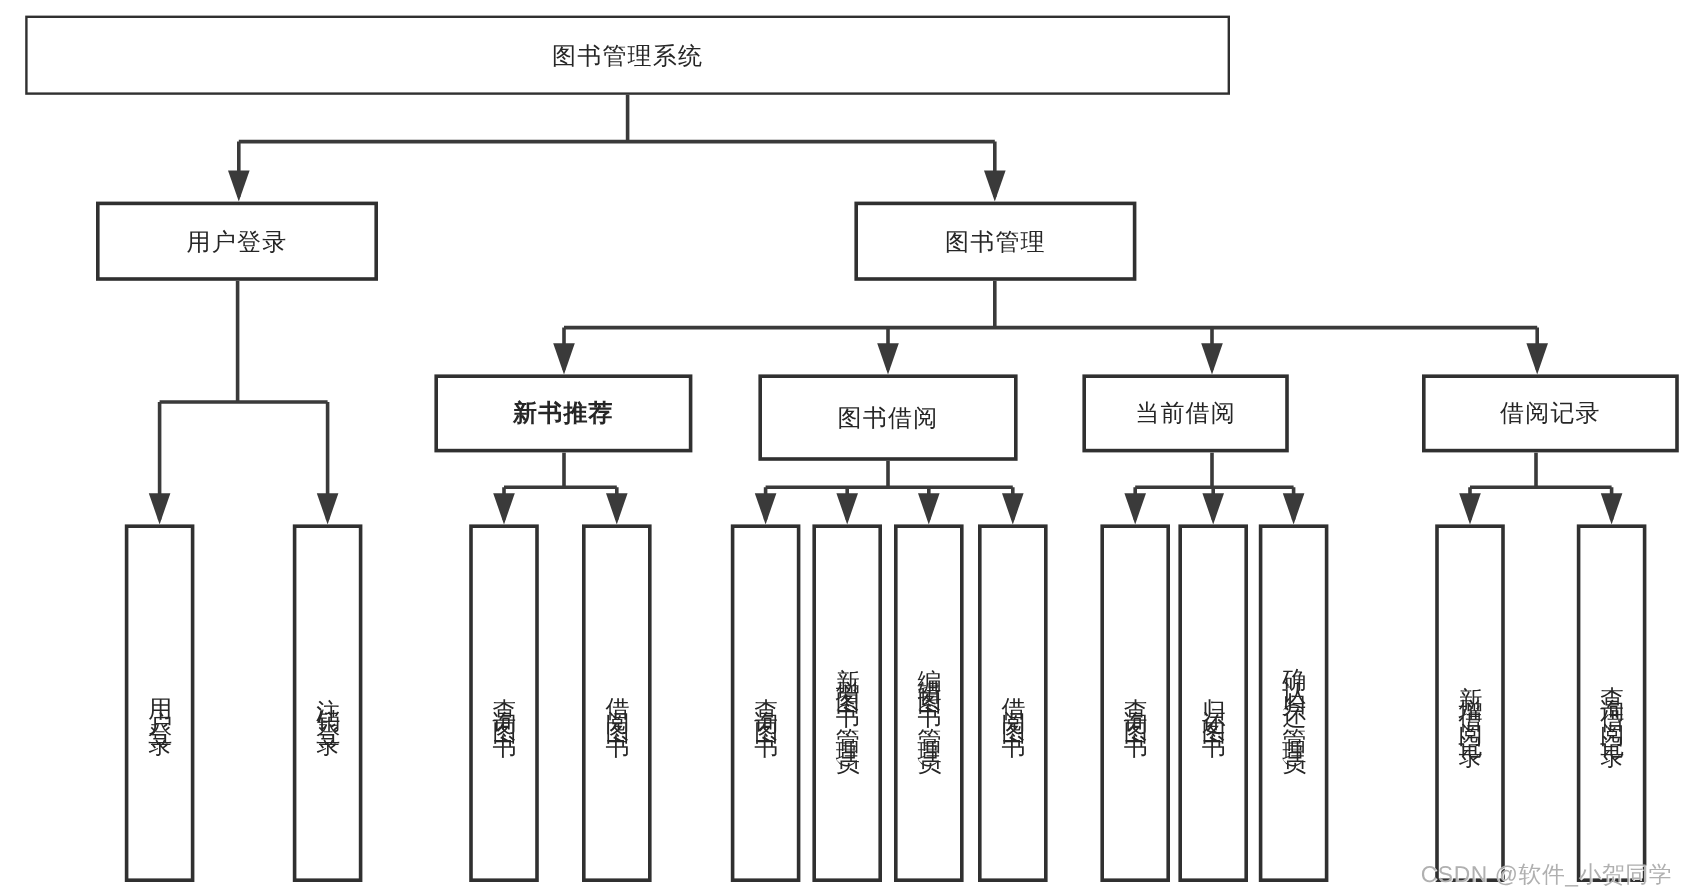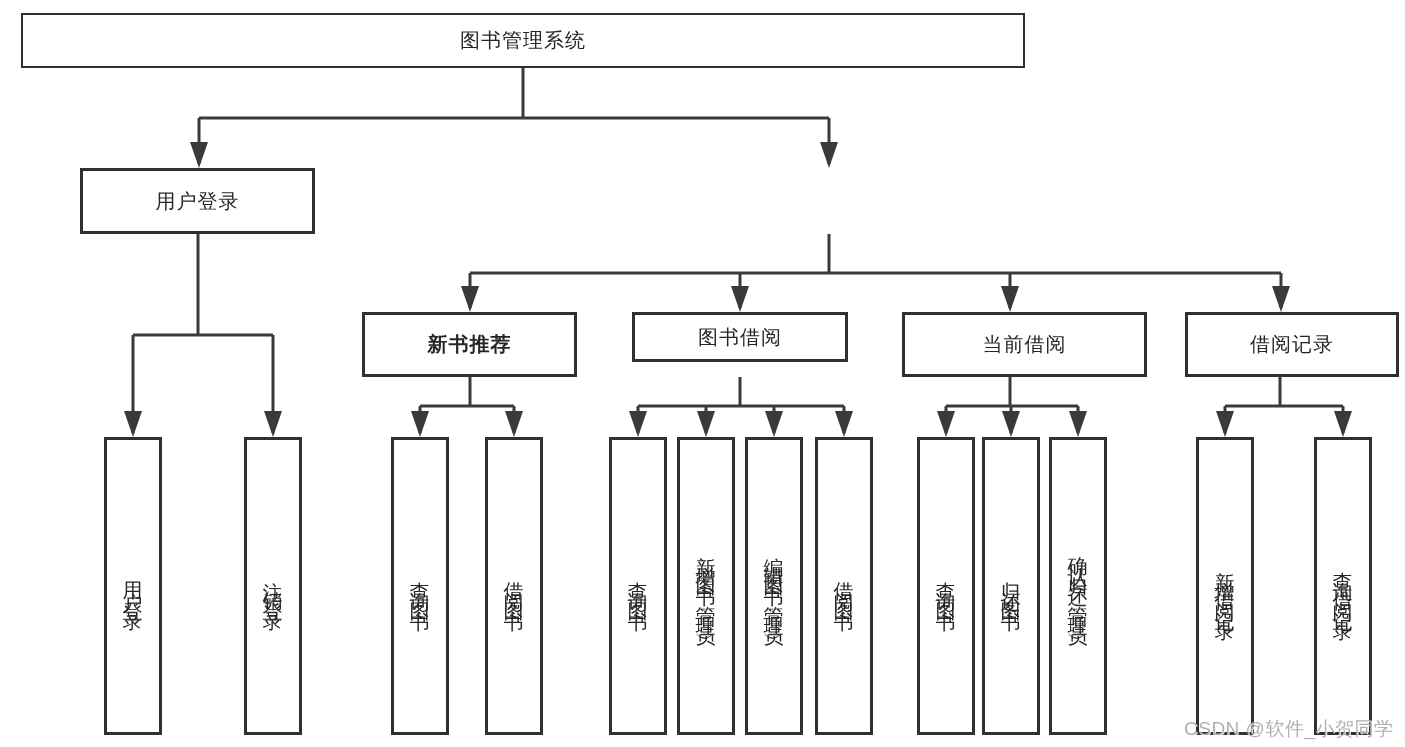--- a/index.html
+++ b/index.html
@@ -86,35 +86,38 @@
     <path d="M1010 377 V406 M946 406 H1078 M946 406 V433 M1011 406 V433 M1078 406 V433"></path>
     <polygon points="937,411 955,411 946,437"></polygon>
     <polygon points="1002,411 1020,411 1011,437"></polygon>
     <polygon points="1069,411 1087,411 1078,437"></polygon>
 
     <path d="M1280 377 V406 M1225 406 H1343 M1225 406 V433 M1343 406 V433"></path>
     <polygon points="1216,411 1234,411 1225,437"></polygon>
     <polygon points="1334,411 1352,411 1343,437"></polygon>
   </svg>
 
-  <div class="node hbox root" style="left:21px;top:13px;width:1004px;height:55px;">
+  <div class="node hbox root" style="left:21px;top:13px;width:1004px;height:66px;">
     <span>图书管理系统</span>
   </div>
 
   <div class="node hbox" style="left:80px;top:168px;width:235px;height:66px;">
     <span>用户登录</span>
   </div>
+  <div class="node hbox" style="left:712px;top:168px;width:235px;height:66px;">
+    <span>图书管理</span>
+  </div>
 
   <div class="node hbox" style="left:362px;top:312px;width:215px;height:65px;font-weight:bold;">
     <span>新书推荐</span>
   </div>
-  <div class="node hbox" style="left:632px;top:312px;width:216px;height:50px;">
+  <div class="node hbox" style="left:632px;top:312px;width:216px;height:72px;">
     <span>图书借阅</span>
   </div>
-  <div class="node hbox" style="left:902px;top:312px;width:245px;height:65px;">
+  <div class="node hbox" style="left:902px;top:312px;width:172px;height:65px;">
     <span>当前借阅</span>
   </div>
   <div class="node hbox" style="left:1173px;top:312px;width:214px;height:65px;margin-left:12px;">
     <span>借阅记录</span>
   </div>
 
   <div class="node leaf" style="left:104px;">
     <span class="vtext">用户登录</span>
   </div>
   <div class="node leaf" style="left:244px;">

